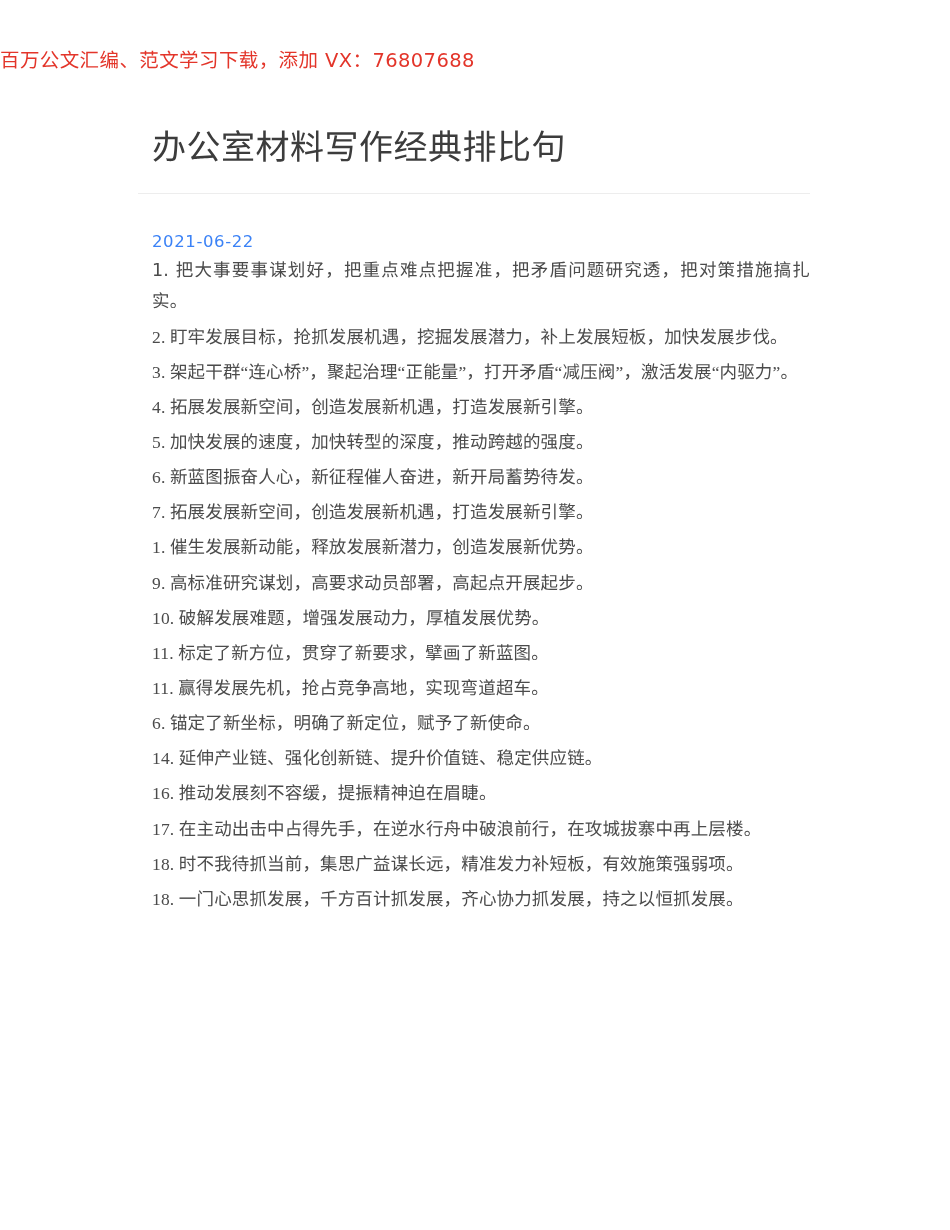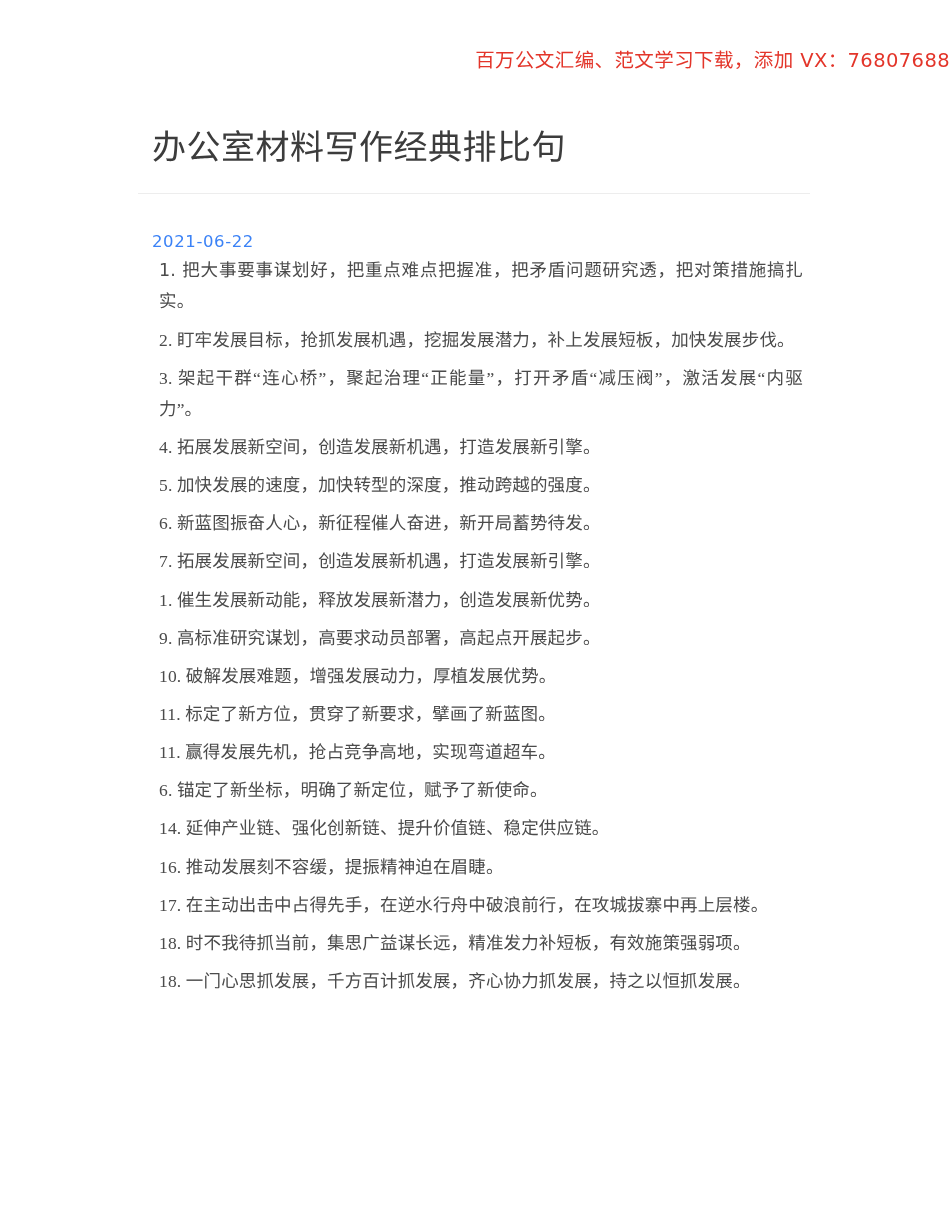--- a/index.html
+++ b/index.html
@@ -24,21 +24,21 @@
     width: 950px;
     height: 1230px;
     background: #ffffff;
     position: relative;
   }
 
   
   .promo-banner {
     width: 100%;
     padding-top: 48px;
-    text-align: right;
+    text-align: left;
   }
 
   .promo-text {
     display: inline-block;
     color: #e3352a;
     font-size: 19.5px;
     font-weight: 400;
     letter-spacing: 0.4px;
     line-height: 1.3;
     white-space: nowrap;
@@ -81,21 +81,21 @@
     list-style: none;
     margin: 0;
     padding: 0;
     counter-reset: none;
   }
 
   .sentence-item {
     font-size: 17.5px;
     color: #4b4b4b;
     line-height: 1.78;
-    margin: 7px;
+    margin: 0;
     padding: 0;
     text-align: justify;
     letter-spacing: 0.15px;
     word-break: break-all;
   }
 
   .sentence-item + .sentence-item {
     margin-top: 4px;
     font-family: Liberation Serif, serif;
   }

